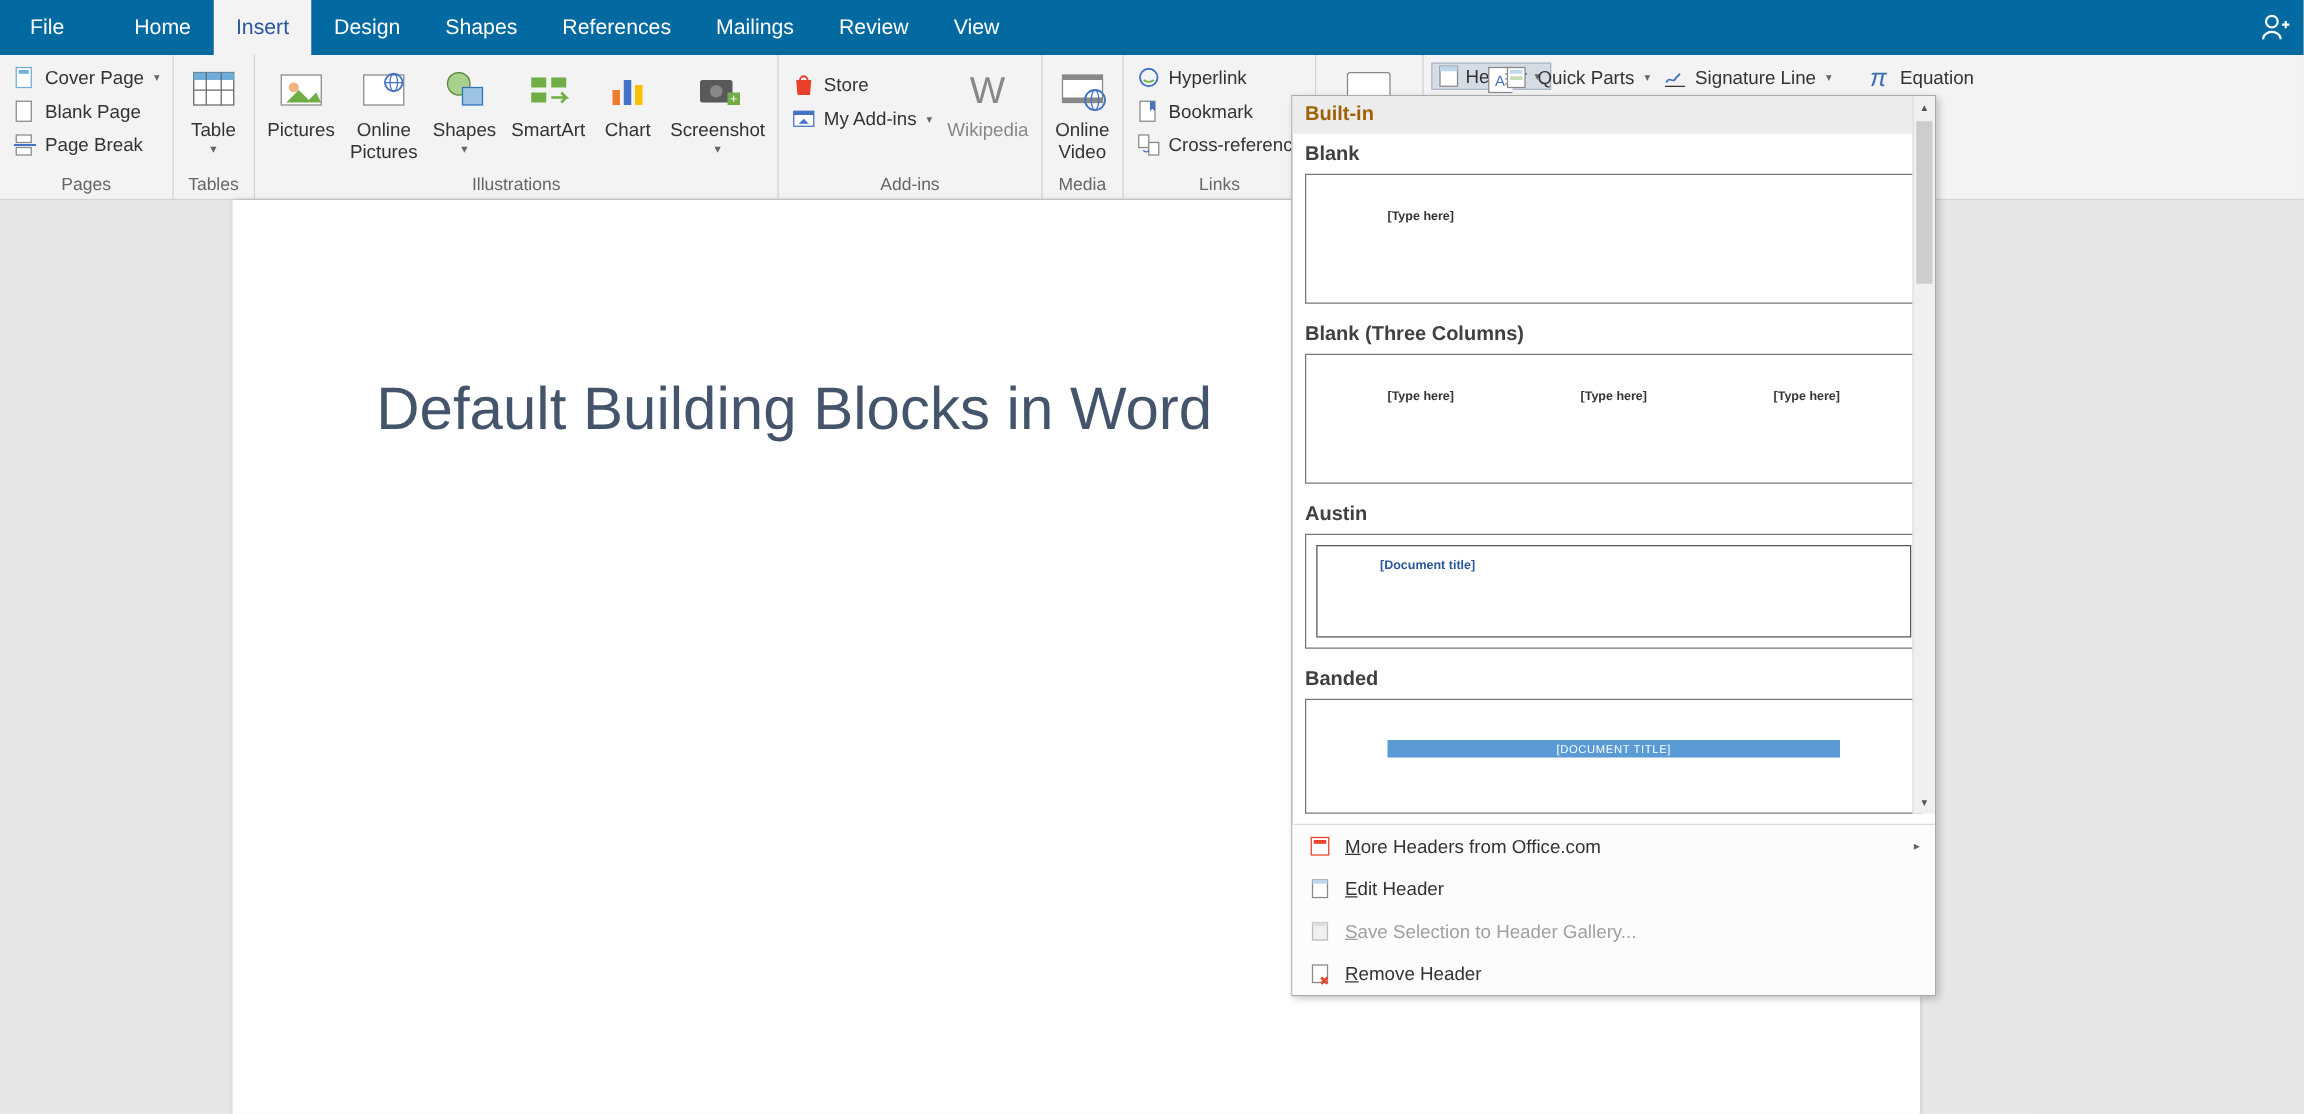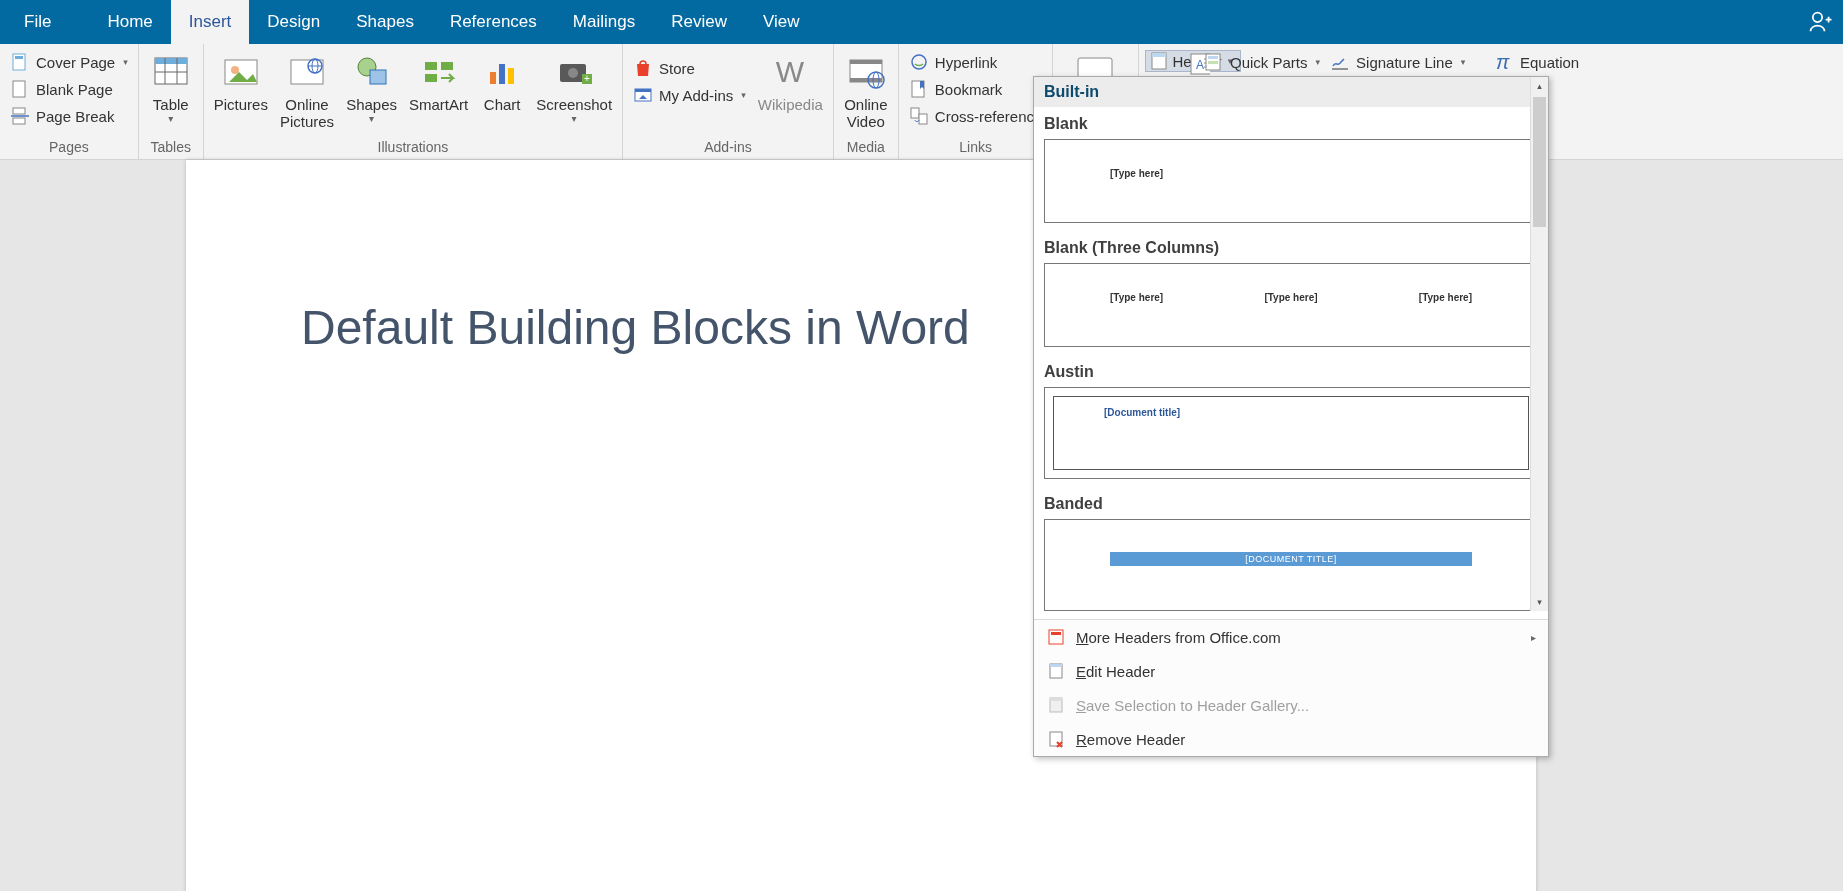--- a/index.html
+++ b/index.html
@@ -39,24 +39,24 @@
 .page { position: absolute; left: 186px; top: 0; width: 1350px; height: 800px; background: #fff; box-shadow: 0 0 4px rgba(0,0,0,.2); }
 .page h1 { font-size: 48px; font-weight: 400; color: #44546a; margin: 140px 0 1px 115px; }
 
 
 .gallery { position: absolute; left: 1033px; top: 76px; width: 516px; background: #fff; border: 1px solid #a9a9a9; box-shadow: 2px 2px 6px rgba(0,0,0,.25); z-index: 50; }
 .gallery-scroll { position: relative; }
 .gallery-scrollbar { position: absolute; right: 0; top: 0; bottom: 0; width: 18px; background: #f0f0f0; border-left: 1px solid #dcdcdc; }
 .gallery-scrollbar .arrow { height: 18px; display: flex; align-items: center; justify-content: center; font-size: 9px; color: #555; cursor: pointer; }
 .gallery-scrollbar .thumb { position: absolute; left: 2px; right: 2px; top: 20px; height: 130px; background: #cdcdcd; }
 
-.section-head { background: #ececec; font-weight: 600; color: #0c4a6e; font-size: 16px; padding: 6px 10px; }
+.section-head { background: #ececec; font-weight: 600; color: #a16207; font-size: 16px; padding: 6px 10px; }
 .item-title { font-weight: 600; color: #404040; font-size: 16px; padding: 8px 10px 6px; }
 .preview { margin: 0 10px 8px 10px; border: 1px solid #777; background: #fff; position: relative; overflow: hidden; }
-.preview.blank { height: 84px; }
+.preview.blank { height: 104px; }
 .preview .ph { position: absolute; font-size: 10px; font-weight: 700; color: #333; }
 .preview .ph.c1 { left: 65px; top: 28px; }
 .preview.three .ph.a { left: 65px; top: 28px; }
 .preview.three .ph.b { left: 50%; transform: translateX(-50%); top: 28px; }
 .preview.three .ph.c { right: 65px; top: 28px; }
 .preview.austin { height: 92px; padding: 8px; }
 .preview.austin .inner { border: 1px solid #555; height: 100%; position: relative; }
 .preview.austin .dt { position: absolute; left: 50px; top: 10px; font-size: 10px; font-weight: 700; color: #2b579a; }
 .preview.banded { height: 92px; }
 .preview.banded .band { position: absolute; left: 65px; right: 65px; top: 32px; height: 14px; background: #5b9bd5; display: flex; align-items: center; justify-content: center; color: #fff; font-size: 9px; letter-spacing: .5px; font-family: "Times New Roman", serif; }

